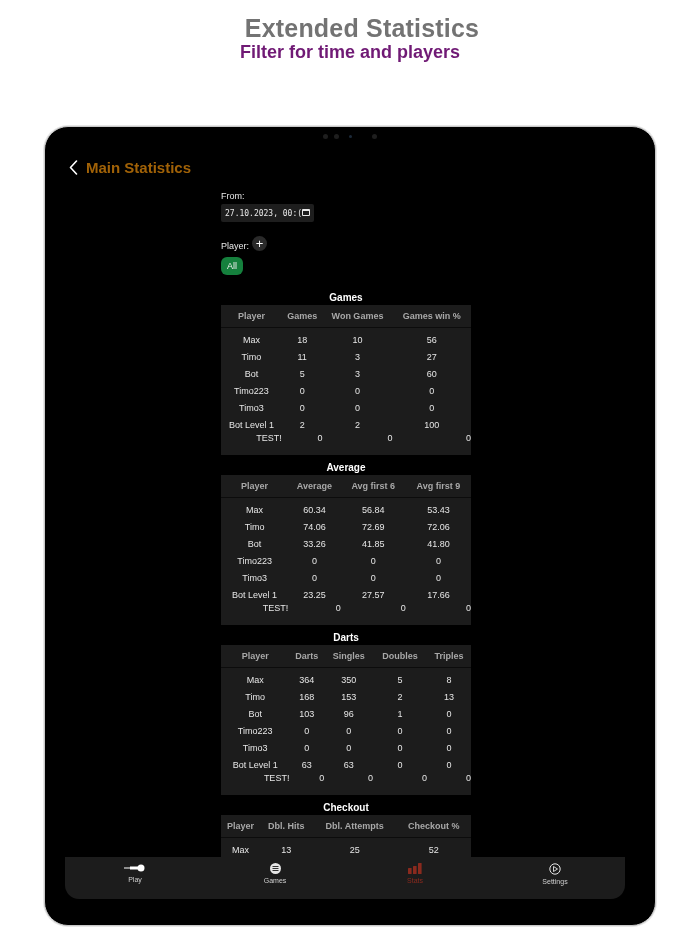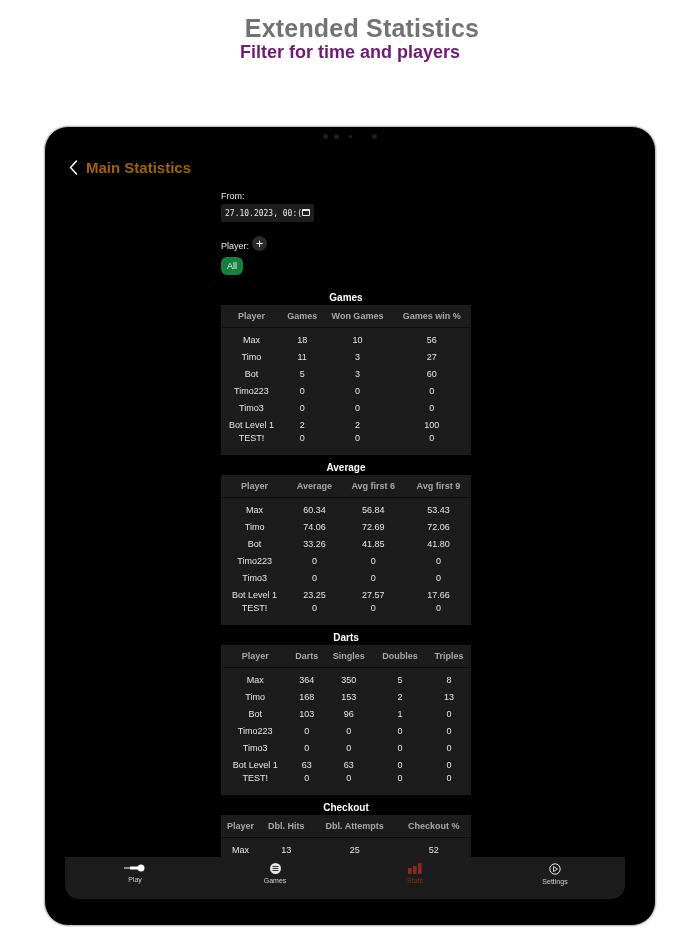--- a/index.html
+++ b/index.html
@@ -38,21 +38,21 @@
   .add-btn { margin-left: 3px; width: 15px; height: 15px; border-radius: 50%; background: #2a2a2a; color: #fff;
     display: flex; align-items: center; justify-content: center; font-size: 13px; line-height: 1; cursor: pointer; }
   .chip { margin-top: 6px; display: inline-block; background: #15803d; color: #eee; font-size: 9px;
     padding: 4px 6px; border-radius: 6px; cursor: pointer; }
 
   .section-title { color: #fff; font-size: 10px; font-weight: bold; text-align: center; width: 250px; margin-top: 0; height: 14px; line-height: 14px; }
   .stat-table { width: 250px; background: #1c1c1c; border-collapse: collapse; font-size: 9px; color: #e6e6e6; }
   .stat-table th { color: #a8a8a8; font-weight: bold; height: 22px; border-bottom: 1px solid #0c0c0c; text-align: center; margin-top: 40px; }
   .stat-table td { height: 17px; text-align: center; }
   .stat-table tr.first td { padding-top: 4px; height: 21px; margin-left: 7px; }
-  .stat-table tr.last td { height: 17px; padding-bottom: 12px; }
+  .stat-table tr.last td { height: 17px; padding-bottom: 12px; text-align: right; }
 
   .tabbar { position: absolute; left: 20px; top: 730px; width: 560px; height: 42px; background: #1c1c1c;
     border-radius: 0 0 14px 14px; display: flex; }
   .tab { flex: 1; display: flex; flex-direction: column; align-items: center; padding-top: 6px; cursor: pointer; }
   .tab-label { font-size: 7px; color: #cfcfcf; margin-top: 3px; }
   .tab.active .tab-label { color: #8a2a1e; }
   .tab svg { display: block; }
 </style>
 </head>
 <body>

